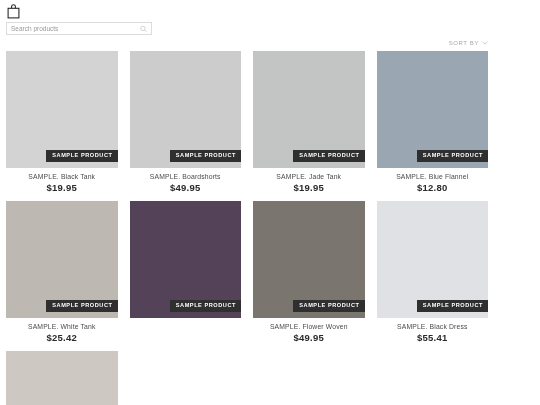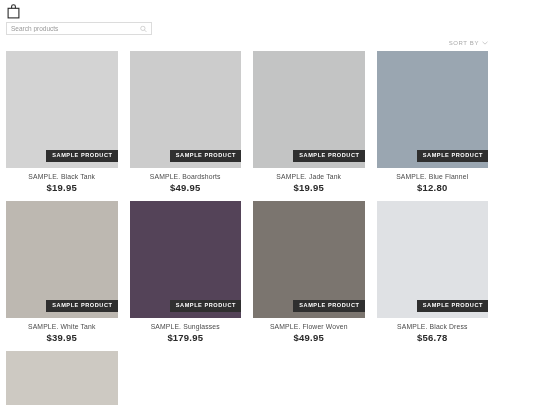--- a/index.html
+++ b/index.html
@@ -232,51 +232,47 @@
         <div class="card-price">$12.80</div>
       </div>
     </div>
 
     <div class="card">
       <div class="thumb" style="background: rgb(189, 184, 177);">
         <span class="badge">SAMPLE PRODUCT</span>
       </div>
       <div class="card-info">
         <div class="card-title">SAMPLE. White Tank</div>
-        <div class="card-price">$39.95</div>
+        <div class="card-price">$25.42</div>
       </div>
     </div>
 
     <div class="card">
       <div class="thumb" style="background: rgb(84, 67, 88);">
         <span class="badge">SAMPLE PRODUCT</span>
-      </div>
-      <div class="card-info">
-        <div class="card-title">SAMPLE. Sunglasses</div>
-        <div class="card-price">$179.95</div>
       </div>
     </div>
 
     <div class="card">
       <div class="thumb" style="background: rgb(123, 117, 111);">
         <span class="badge">SAMPLE PRODUCT</span>
       </div>
       <div class="card-info">
         <div class="card-title">SAMPLE. Flower Woven</div>
         <div class="card-price">$49.95</div>
       </div>
     </div>
 
     <div class="card">
       <div class="thumb" style="background: rgb(223, 225, 228);">
         <span class="badge">SAMPLE PRODUCT</span>
       </div>
       <div class="card-info">
         <div class="card-title">SAMPLE. Black Dress</div>
-        <div class="card-price">$56.78</div>
+        <div class="card-price">$55.41</div>
       </div>
     </div>
 
     <div class="card">
       <div class="thumb clipped" style="background: rgb(205, 201, 194);"></div>
     </div>
 
   </div>
 </div>
 

